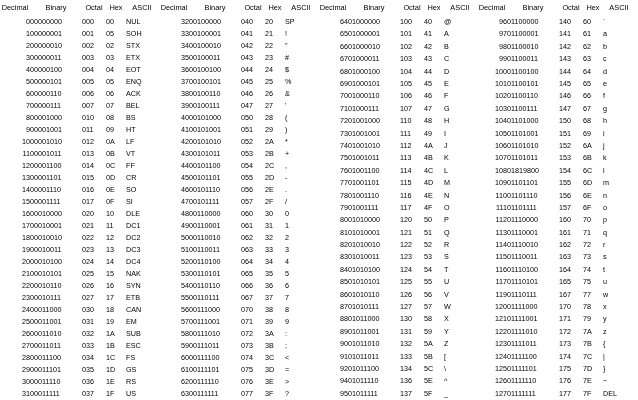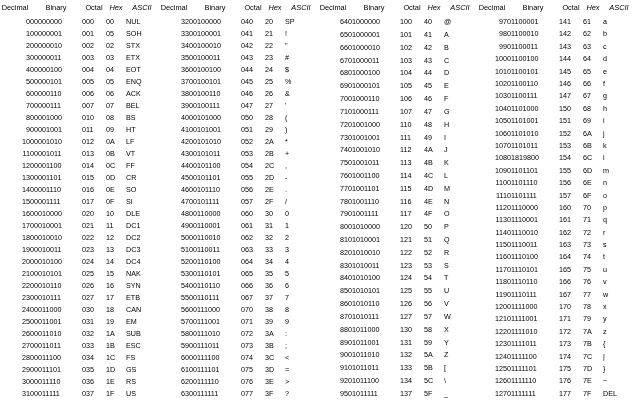--- a/index.html
+++ b/index.html
@@ -44,22 +44,22 @@
   
   .c-dec  { width: 30px; text-align: right;  padding-right: 6px; }
   .c-bin  { width: 52px; text-align: left;   padding-left: 4px; }
   .c-oct  { width: 24px; text-align: left;   padding-left: 2px; }
   .c-hex  { width: 20px; text-align: left;   padding-left: 2px; }
   .c-asc  { width: 32px; text-align: left;   padding-left: 5px; }
 
   th.c-dec { text-align: right; padding-right: 4px; }
   th.c-bin { text-align: left;  padding-left: 4px; }
   th.c-oct { text-align: left;  padding-left: 1px; margin-left: 36px; }
-  th.c-hex { text-align: left;  padding-left: 1px; font-style: italic; }
-  th.c-asc { text-align: left;  padding-left: 4px; font-style: italic; }
+  th.c-hex { text-align: left;  padding-left: 1px; }
+  th.c-asc { text-align: left;  padding-left: 4px; }
 
   .divider {
     width: 1px;
     flex: 0 0 1px;
   }
 </style>
 </head>
 <body>
 
 <div class="ascii-wrap">
@@ -748,20 +748,27 @@
           <td class="c-asc">[</td>
         </tr>
         <tr>
           <td class="c-dec">92</td>
           <td class="c-bin">01011100</td>
           <td class="c-oct">134</td>
           <td class="c-hex">5C</td>
           <td class="c-asc">\</td>
         </tr>
         <tr>
+          <td class="c-dec">94</td>
+          <td class="c-bin">01011110</td>
+          <td class="c-oct">136</td>
+          <td class="c-hex">5E</td>
+          <td class="c-asc">^</td>
+        </tr>
+        <tr>
           <td class="c-dec">95</td>
           <td class="c-bin">01011111</td>
           <td class="c-oct">137</td>
           <td class="c-hex">5F</td>
           <td class="c-asc">_</td>
         </tr>
       </tbody>
     </table>
     <div class="divider"></div>
     <table class="ascii-block">
@@ -769,20 +776,27 @@
         <tr>
           <th class="c-dec">Decimal</th>
           <th class="c-bin">Binary</th>
           <th class="c-oct">Octal</th>
           <th class="c-hex">Hex</th>
           <th class="c-asc">ASCII</th>
         </tr>
       </thead>
       <tbody>
         <tr>
+          <td class="c-dec">96</td>
+          <td class="c-bin">01100000</td>
+          <td class="c-oct">140</td>
+          <td class="c-hex">60</td>
+          <td class="c-asc">`</td>
+        </tr>
+        <tr>
           <td class="c-dec">97</td>
           <td class="c-bin">01100001</td>
           <td class="c-oct">141</td>
           <td class="c-hex">61</td>
           <td class="c-asc">a</td>
         </tr>
         <tr>
           <td class="c-dec">98</td>
           <td class="c-bin">01100010</td>
           <td class="c-oct">142</td>
@@ -916,27 +930,20 @@
           <td class="c-asc">t</td>
         </tr>
         <tr>
           <td class="c-dec">117</td>
           <td class="c-bin">01110101</td>
           <td class="c-oct">165</td>
           <td class="c-hex">75</td>
           <td class="c-asc">u</td>
         </tr>
         <tr>
-          <td class="c-dec">118</td>
-          <td class="c-bin">01110110</td>
-          <td class="c-oct">166</td>
-          <td class="c-hex">76</td>
-          <td class="c-asc">v</td>
-        </tr>
-        <tr>
           <td class="c-dec">119</td>
           <td class="c-bin">01110111</td>
           <td class="c-oct">167</td>
           <td class="c-hex">77</td>
           <td class="c-asc">w</td>
         </tr>
         <tr>
           <td class="c-dec">120</td>
           <td class="c-bin">01111000</td>
           <td class="c-oct">170</td>

